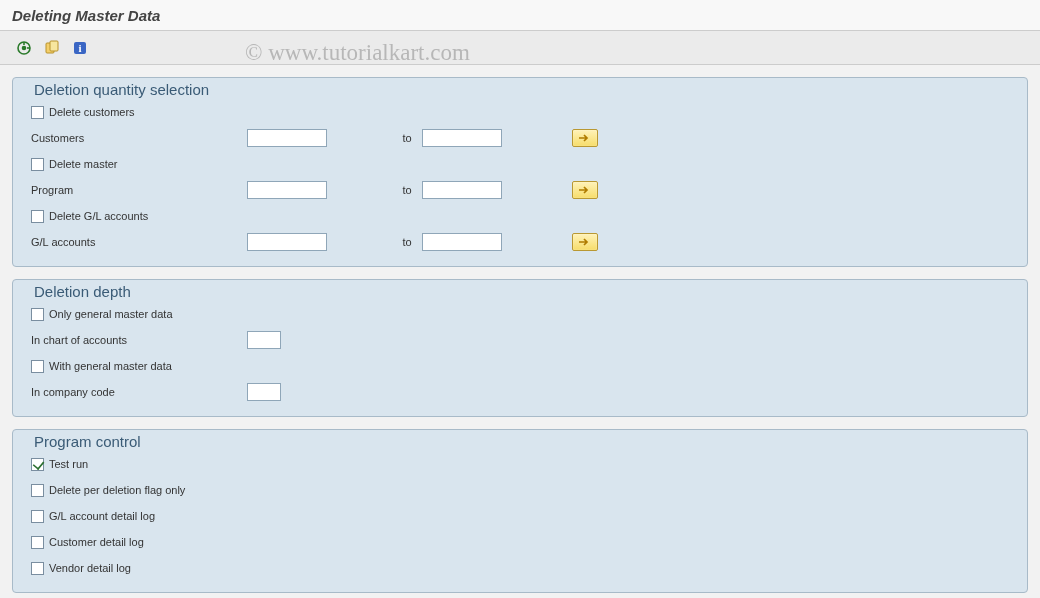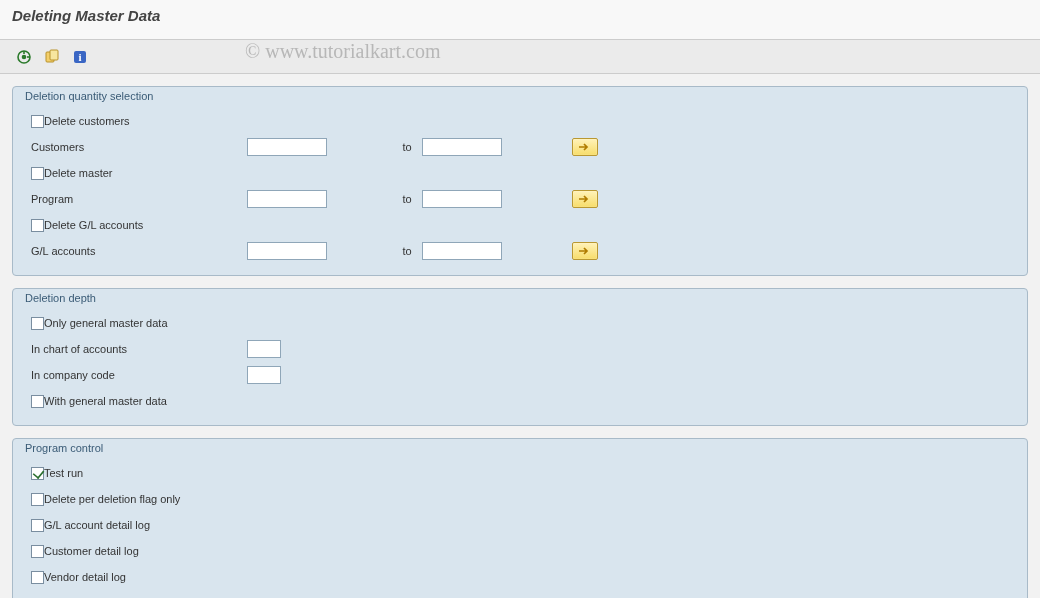--- a/index.html
+++ b/index.html
@@ -6,21 +6,21 @@
     body {
       font-family: Arial, Helvetica, sans-serif;
       font-size: 11px;
       background: #f2f2f2;
       color: #333;
       width: 1040px;
       height: 598px;
       overflow: hidden;
     }
     .header {
-      height: 40px;
+      height: 31px;
       background: #f8f8f8;
       border-bottom: 1px solid #ccc;
       padding: 7px 12px;
     }
     .header-title {
       font-size: 15px;
       font-style: italic;
       font-weight: bold;
       color: #444;
     }
@@ -37,58 +37,59 @@
       width: 20px; height: 20px;
       display: inline-flex;
       align-items: center;
       justify-content: center;
       cursor: pointer;
     }
     .watermark {
       position: absolute;
       left: 245px;
       top: 40px;
-      font-size: 20px;
+      font-size: 23px;
       color: rgba(140,140,140,0.55);
       pointer-events: none;
       font-family: Georgia, serif;
     }
     .content {
       padding: 12px;
     }
     .groupbox {
       position: relative;
       border: 1px solid #a8bac8;
       border-radius: 4px;
       background: #d9e5ee;
       margin-bottom: 12px;
       padding: 22px 14px 10px 14px;
     }
     .groupbox-title {
       position: absolute;
       top: 3px;
-      left: 10px;
-      font-size: 11px;
+      left: 19px;
+      font-size: 15px;
       color: #3a5b76;
       padding: 0 2px;
     }
     .row {
       display: flex;
       align-items: center;
       height: 24px;
       margin-bottom: 2px;
     }
     .col-lbl {
       width: 220px;
       display: flex;
       align-items: center;
     }
     .indent-chk {
       display: inline-flex;
       align-items: center;
+      gap: 5px;
       margin-left: 4px;
     }
     .plain-lbl {
       margin-left: 4px;
       text-align: center;
     }
     .col-in1 { width: 145px; }
     .col-to  { width: 30px; text-align:center; }
     .col-in2 { width: 150px; }
     .col-ms  { width: 40px; }
@@ -247,31 +248,31 @@
         </div>
     </div>
     <div class="row">
       <div class="col-lbl">
           <span class="plain-lbl">In chart of accounts</span>
         </div>
       <div class="col-in1"><input type="text" class="fld fld-sm" value="" style=""></div>
     </div>
     <div class="row">
       <div class="col-lbl">
+          <label class="indent-chk">
+            <span class="chk"></span>
+            <span>With general master data</span>
+          </label>
+        </div>
+    </div>
+    <div class="row">
+      <div class="col-lbl">
           <span class="plain-lbl">In company code</span>
         </div>
       <div class="col-in1"><input type="text" class="fld fld-sm" value="" style=""></div>
-    </div>
-    <div class="row">
-      <div class="col-lbl">
-          <label class="indent-chk">
-            <span class="chk"></span>
-            <span>With general master data</span>
-          </label>
-        </div>
     </div>
   </div>
 
   <div class="groupbox">
     <div class="groupbox-title">Program control</div>
 
     <div class="row">
       <div class="col-lbl">
           <label class="indent-chk">
             <span class="chk checked"></span>

